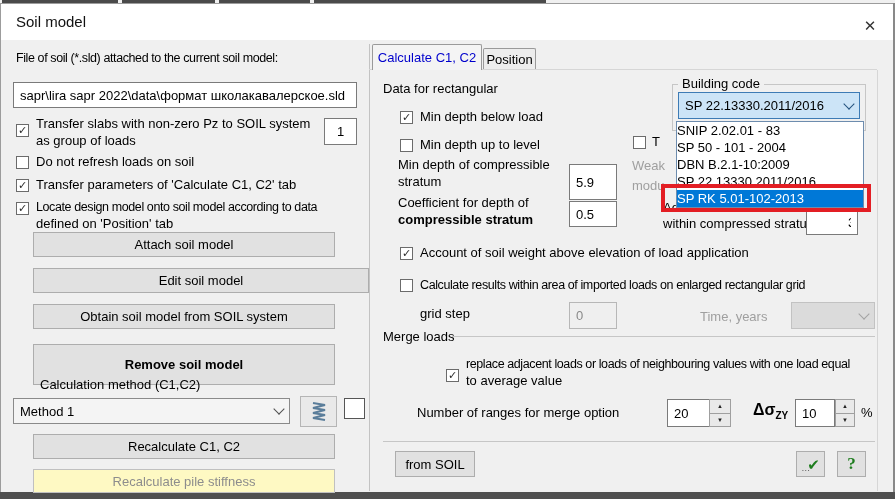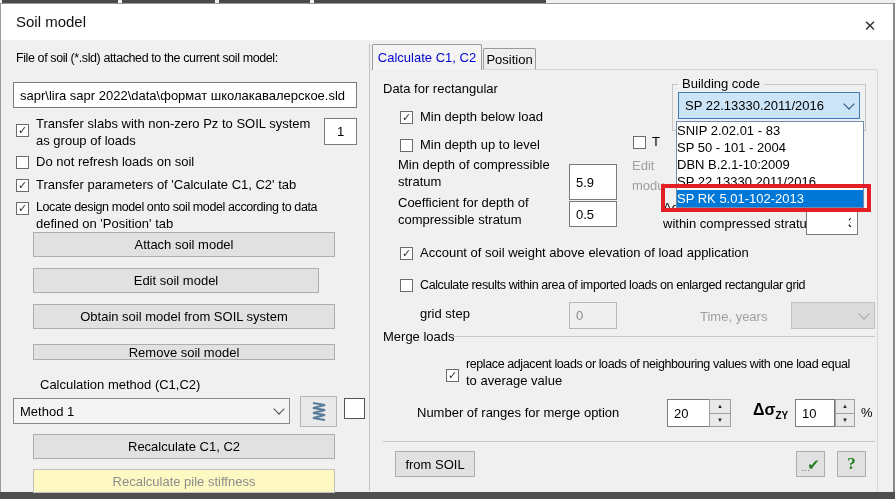--- a/index.html
+++ b/index.html
@@ -96,23 +96,23 @@
     </span>
   <div class="lbl" style="left:36px;top:177px;">Transfer parameters of 'Calculate C1, C2' tab</div>
 
   <span class="cbbox" style="left:16px;top:202px;">
       <span class="mark">✓</span>
     </span>
   <div class="lbl tight" style="left:36px;top:199px;">Locate design model onto soil model according to data</div>
   <div class="lbl" style="left:36px;top:216px;">defined on 'Position' tab</div>
 
   <div class="btn" style="left:33px;top:232px;width:302px;height:25px;">Attach soil model</div>
-  <div class="btn" style="left:33px;top:268px;width:286px;height:25px;">Edit soil model</div>
+  <div class="btn" style="left:33px;top:268px;width:336px;height:25px;">Edit soil model</div>
   <div class="btn" style="left:33px;top:304px;width:302px;height:25px;">Obtain soil model from SOIL system</div>
-  <div class="btn" style="left:33px;top:344px;width:302px;height:16px;">Remove soil model</div>
+  <div class="btn" style="left:33px;top:344px;width:302px;height:41px;font-weight:bold;">Remove soil model</div>
 
   <div class="lbl" style="left:40px;top:377px;">Calculation method (C1,C2)</div>
   <div class="combo" style="left:13px;top:398px;width:277px;height:26px;">
     <span class="ctext">Method 1</span>
     <span class="chev"></span>
   </div>
   <div class="btn" style="left:300px;top:396px;width:37px;height:31px;background:#e9e9e9;border-color:#b5b5b5;">
     <svg width="20" height="22" viewBox="0 0 20 22">
       <path d="M4 2 L16 4 L4 7 L16 9 L4 12 L16 14 L4 17 L16 19" fill="none" stroke="#5a7d9a" stroke-width="2"></path>
     </svg>
@@ -137,33 +137,33 @@
   <div class="lbl" style="left:420px;top:109px;">Min depth below load</div>
 
   <span class="cbbox" style="left:400px;top:139px;"></span>
   <div class="lbl" style="left:420px;top:137px;">Min depth up to level</div>
 
   <div class="lbl" style="left:398px;top:157px;">Min depth of compressible</div>
   <div class="lbl" style="left:398px;top:174px;">stratum</div>
   <input class="edit" style="left: 569px; top: 164px; width: 48px; height: 36px;" value="5.9">
 
   <div class="lbl" style="left:398px;top:195px;">Coefficient for depth of</div>
-  <div class="lbl" style="left:398px;top:212px;">compressible stratum</div>
+  <div class="lbl" style="left:398px;top:212px;font-weight:bold;">compressible stratum</div>
   <input class="edit" style="left: 569px; top: 201px; width: 48px; height: 26px;" value="0.5">
 
   <div class="groupbox" style="left:672px;top:84px;width:194px;height:47px;"></div>
   <div class="lbl gblabel" style="left:678px;top:76px;">Building code</div>
   <div class="combo combo-blue" style="left:678px;top:92px;width:182px;height:27px;">
     <span class="ctext">SP 22.13330.2011/2016</span>
     <span class="chev"></span>
   </div>
 
   <span class="cbbox" style="left:633px;top:136px;"></span>
   <div class="lbl" style="left:652px;top:134px;">T</div>
-  <div class="lbl grey" style="left:632px;top:158px;">Edit</div>
+  <div class="lbl grey" style="left:632px;top:158px;">Weak</div>
   <div class="lbl grey" style="left:632px;top:178px;">modu</div>
 
   <div class="lbl" style="left:663px;top:200px;">Additional stress invariable</div>
   <div class="lbl" style="left:663px;top:216px;">within compressed stratum</div>
   <input class="edit" style="left: 806px; top: 209px; width: 52px; height: 26px; padding-left: 41px;" value="3.8">
 
   <div class="ddlist">
     <div class="dditem">SNIP 2.02.01 - 83</div>
     <div class="dditem">SP 50 - 101 - 2004</div>
     <div class="dditem">DBN B.2.1-10:2009</div>

